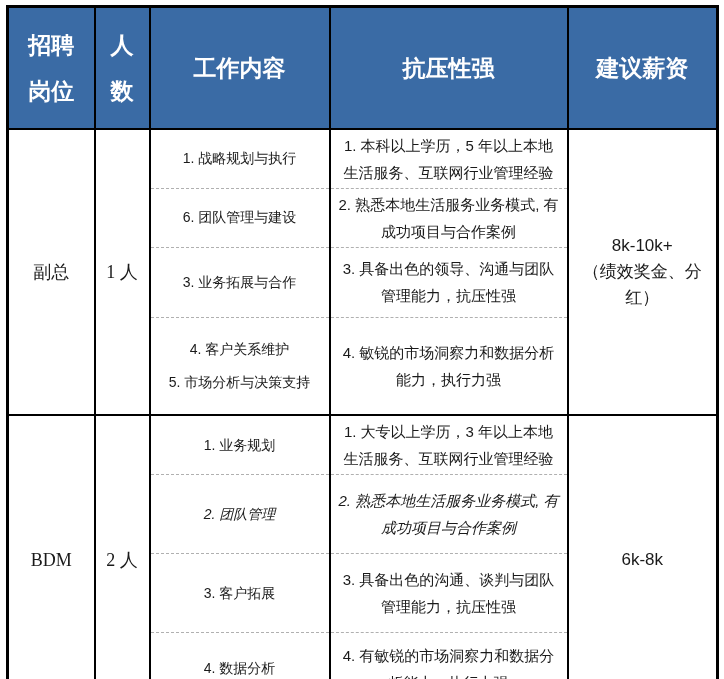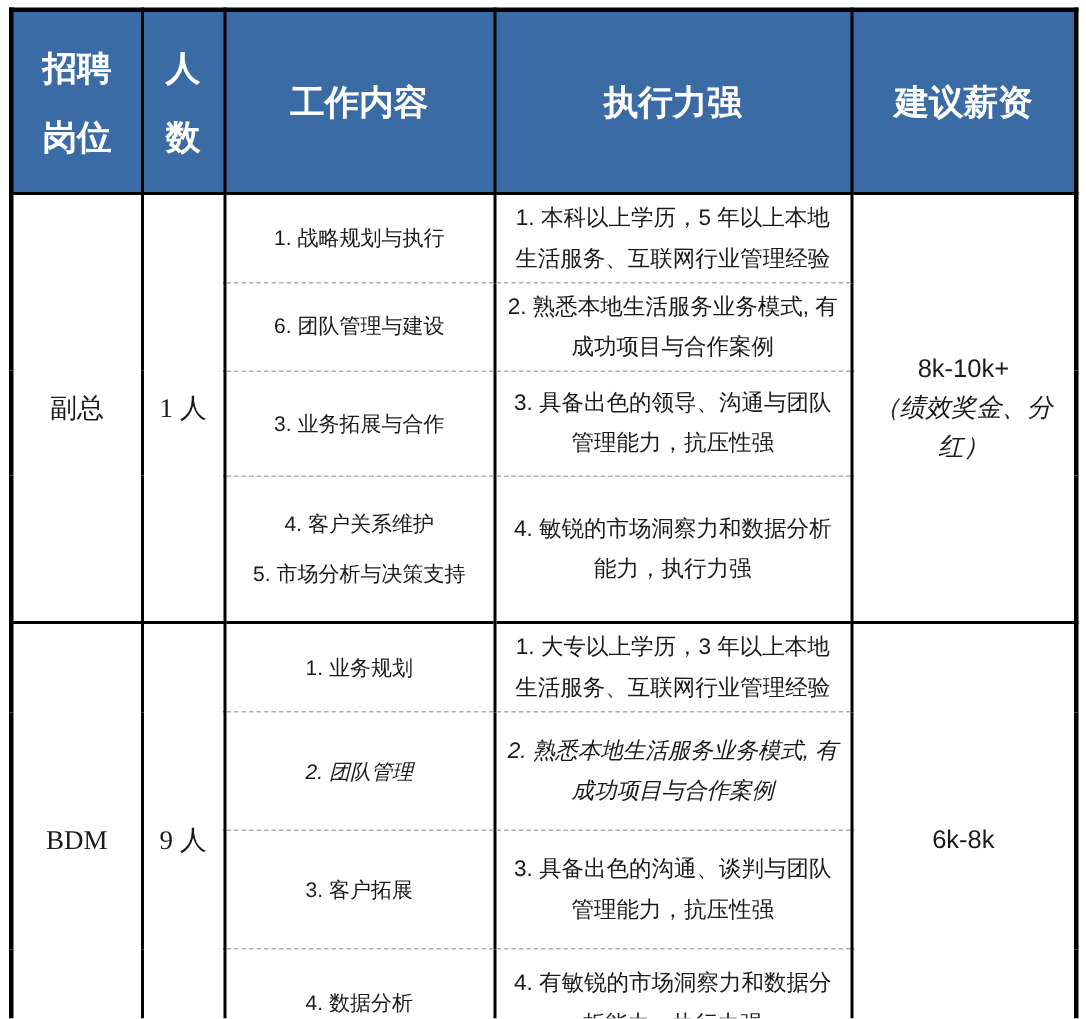--- a/index.html
+++ b/index.html
@@ -50,21 +50,21 @@
   td.dashed{border-top:1px dashed #b0b0b0;}
 
   tr.h-hdr{height:122px;}
   tr.r1a{height:53px;} tr.r1b{height:54px;} tr.r1c{height:70px;} tr.r1d{height:98px;}
   tr.r2a{height:51px;} tr.r2b{height:79px;font-style:italic;} tr.r2c{height:79px;} tr.r2d{height:73px;}
 
   .pos-text,.cnt-text{font-size:18px;font-family:Liberation Serif, serif;}
   .duty-line{font-size:14px;line-height:29px;padding:2px 0;}
   .req-text{font-size:15px;line-height:27px;padding:0 2px;}
   .sal-line{font-size:17px;line-height:26px;}
-  .sal-paren{max-width:132px;margin:0 auto;font-style:italic;}
+  .sal-paren{max-width:132px;margin:0 auto;}
 </style>
 </head>
 <body>
 
 <div class="page">
   <table class="recruit">
     <colgroup>
       <col class="c-pos">
         <col class="c-cnt">
         <col class="c-duty">
@@ -79,21 +79,21 @@
         <div class="hline">岗位</div>
       </th>
       <th>
         <div class="hline">人</div>
         <div class="hline">数</div>
       </th>
       <th>
         <div class="hline">工作内容</div>
       </th>
       <th>
-        <div class="hline">执行力强</div>
+        <div class="hline">抗压性强</div>
       </th>
       <th>
         <div class="hline">建议薪资</div>
       </th>
     </tr>
 
     <tr class="r1a sec-start">
       <td class="span-cell" rowspan="4">
         <div class="pos-text">副总</div>
       </td>
@@ -135,21 +135,21 @@
       <td class="req dashed">
         <div class="req-text">4. 敏锐的市场洞察力和数据分析能力，执行力强</div>
       </td>
     </tr>
 
     <tr class="r2a sec-start">
       <td class="span-cell" rowspan="4">
         <div class="pos-text">BDM</div>
       </td>
       <td class="span-cell" rowspan="4">
-        <div class="cnt-text">9 人</div>
+        <div class="cnt-text">2 人</div>
       </td>
       <td class="duty">
         <div class="duty-line">1. 业务规划</div>
       </td>
       <td class="req">
         <div class="req-text">1. 大专以上学历，3 年以上本地生活服务、互联网行业管理经验</div>
       </td>
       <td class="span-cell" rowspan="4">
         <div class="sal-line">6k-8k</div>
       </td>

